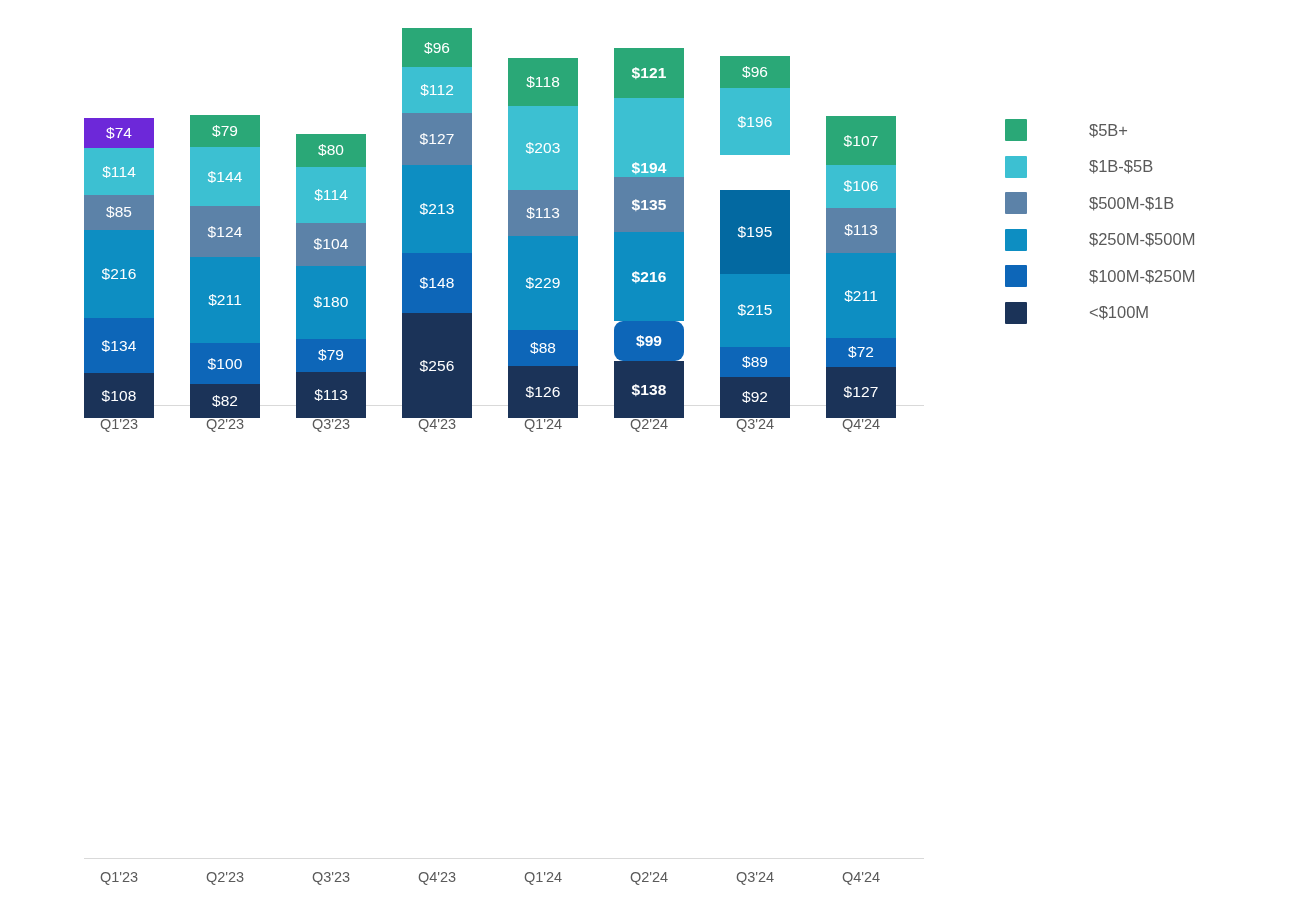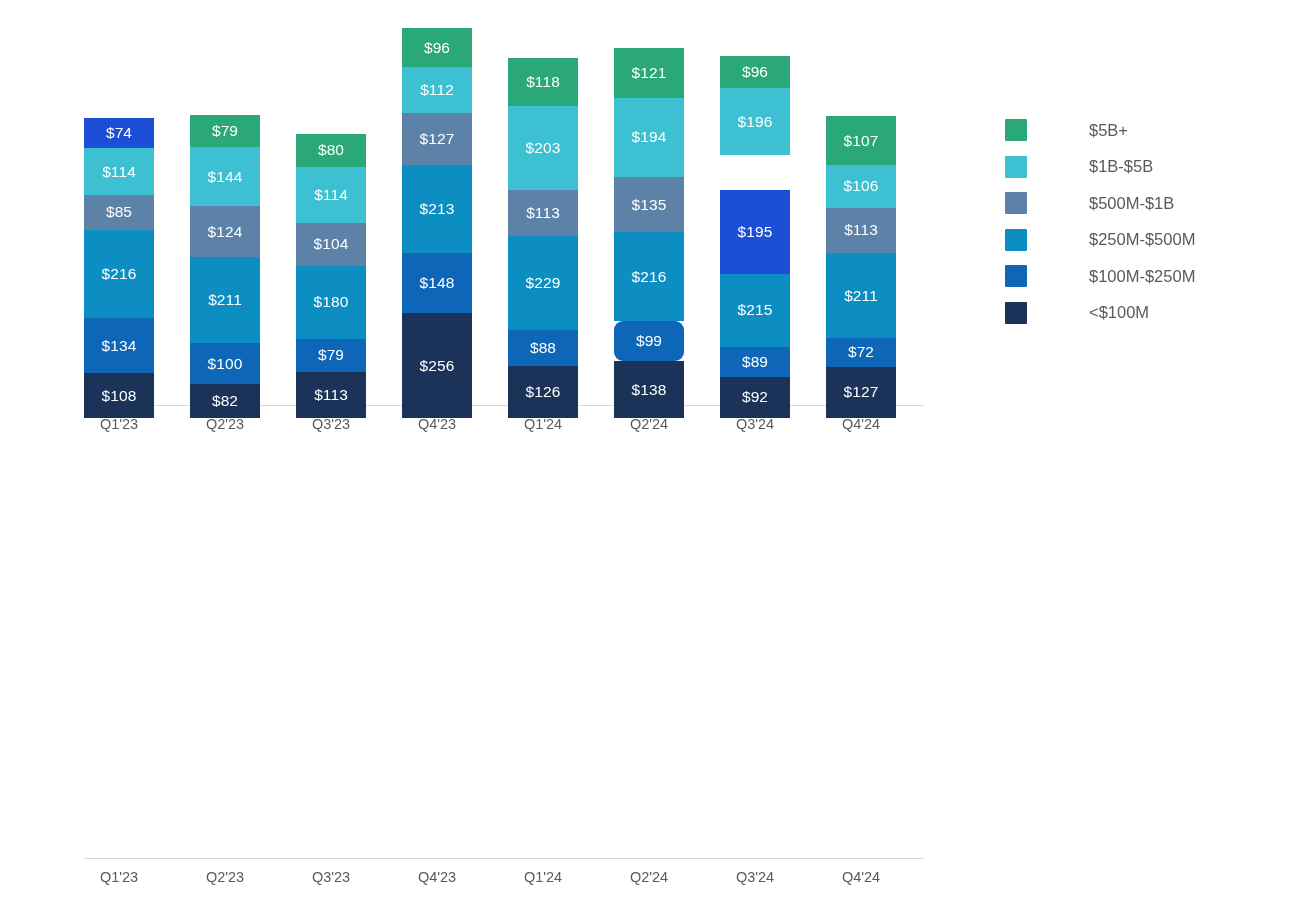--- a/index.html
+++ b/index.html
@@ -85,21 +85,21 @@
         <span class="swatch" style="background: rgb(27, 51, 88);"></span>
         <span class="legend-label">&lt;$100M</span>
       </div>
     </div>
 </div>
 
 <div class="chart-block" id="chart-bottom">
   <div class="axis-line" style="left:84px;top:418px;width:840px;"></div>
   <div class="bars" id="bars-bottom">
       <div class="bar" style="left: 84px; width: 70px; height: 300px; bottom: 22px;">
-        <div class="seg" style="background: #1d4ed8; height: 30.34px;">
+        <div class="seg" style="background: #6d28d9; height: 30.34px;">
           <span>$74</span>
         </div>
         <div class="seg" style="background: rgb(60, 192, 210); height: 46.74px;">
           <span>$114</span>
         </div>
         <div class="seg" style="background: rgb(92, 130, 168); height: 34.85px;">
           <span>$85</span>
         </div>
         <div class="seg" style="background: rgb(13, 142, 194); height: 88.56px;">
           <span>$216</span>
@@ -184,25 +184,25 @@
         <div class="seg" style="background: rgb(13, 142, 194); height: 93.89px;">
           <span>$229</span>
         </div>
         <div class="seg" style="background: rgb(13, 102, 184); height: 36.08px;">
           <span>$88</span>
         </div>
         <div class="seg" style="background: rgb(27, 51, 88); height: 51.66px;">
           <span>$126</span>
         </div>
       </div>
-      <div class="bar" style="left: 614px; width: 70px; height: 370px; bottom: 22px;">
+      <div class="bar" style="left: 614px; width: 70px; height: 370px; bottom: 22px; font-weight: bold;">
         <div class="seg" style="background: rgb(42, 168, 119); height: 49.61px;">
           <span>$121</span>
         </div>
-        <div class="seg" style="background: rgb(60, 192, 210); height: 79.54px;">
+        <div class="seg" style="background: rgb(60, 192, 210); height: 79.54px; align-items: flex-end;">
           <span>$194</span>
         </div>
         <div class="seg" style="background: rgb(92, 130, 168); height: 55.35px;">
           <span>$135</span>
         </div>
         <div class="seg" style="background: rgb(13, 142, 194); height: 88.56px;">
           <span>$216</span>
         </div>
         <div class="seg" style="background: rgb(13, 102, 184); height: 40.59px; border-radius: 9px;">
           <span>$99</span>
@@ -211,21 +211,21 @@
           <span>$138</span>
         </div>
       </div>
       <div class="bar" style="left: 720px; width: 70px; height: 362px; bottom: 22px;">
         <div class="seg" style="background: rgb(42, 168, 119); height: 39.36px;">
           <span>$96</span>
         </div>
         <div class="seg" style="background: rgb(60, 192, 210); height: 80.36px; text-align: right;">
           <span>$196</span>
         </div>
-        <div class="seg" style="background: #1d4ed8; height: 102px; margin-top: 35px;">
+        <div class="seg" style="background: #0369a1; height: 102px; margin-top: 35px;">
           <span>$195</span>
         </div>
         <div class="seg" style="background: rgb(13, 142, 194); height: 88.15px;">
           <span>$215</span>
         </div>
         <div class="seg" style="background: rgb(13, 102, 184); height: 36.49px;">
           <span>$89</span>
         </div>
         <div class="seg" style="background: rgb(27, 51, 88); height: 50px;">
           <span>$92</span>

